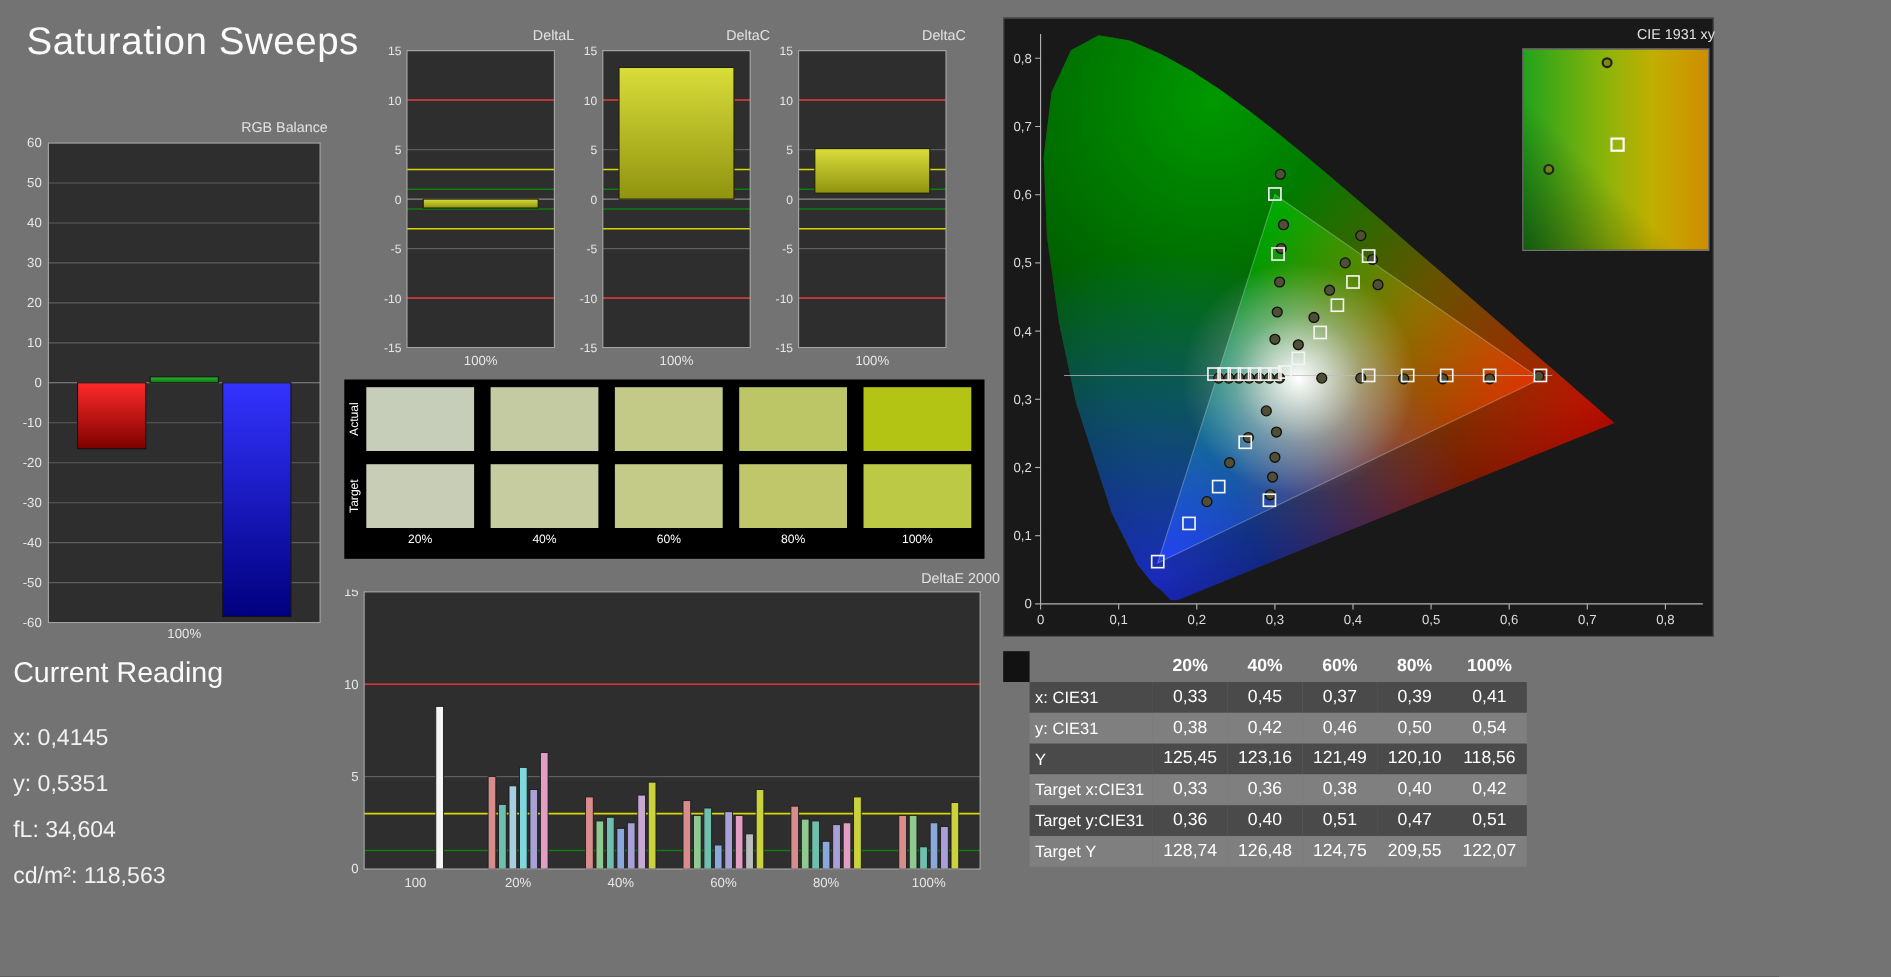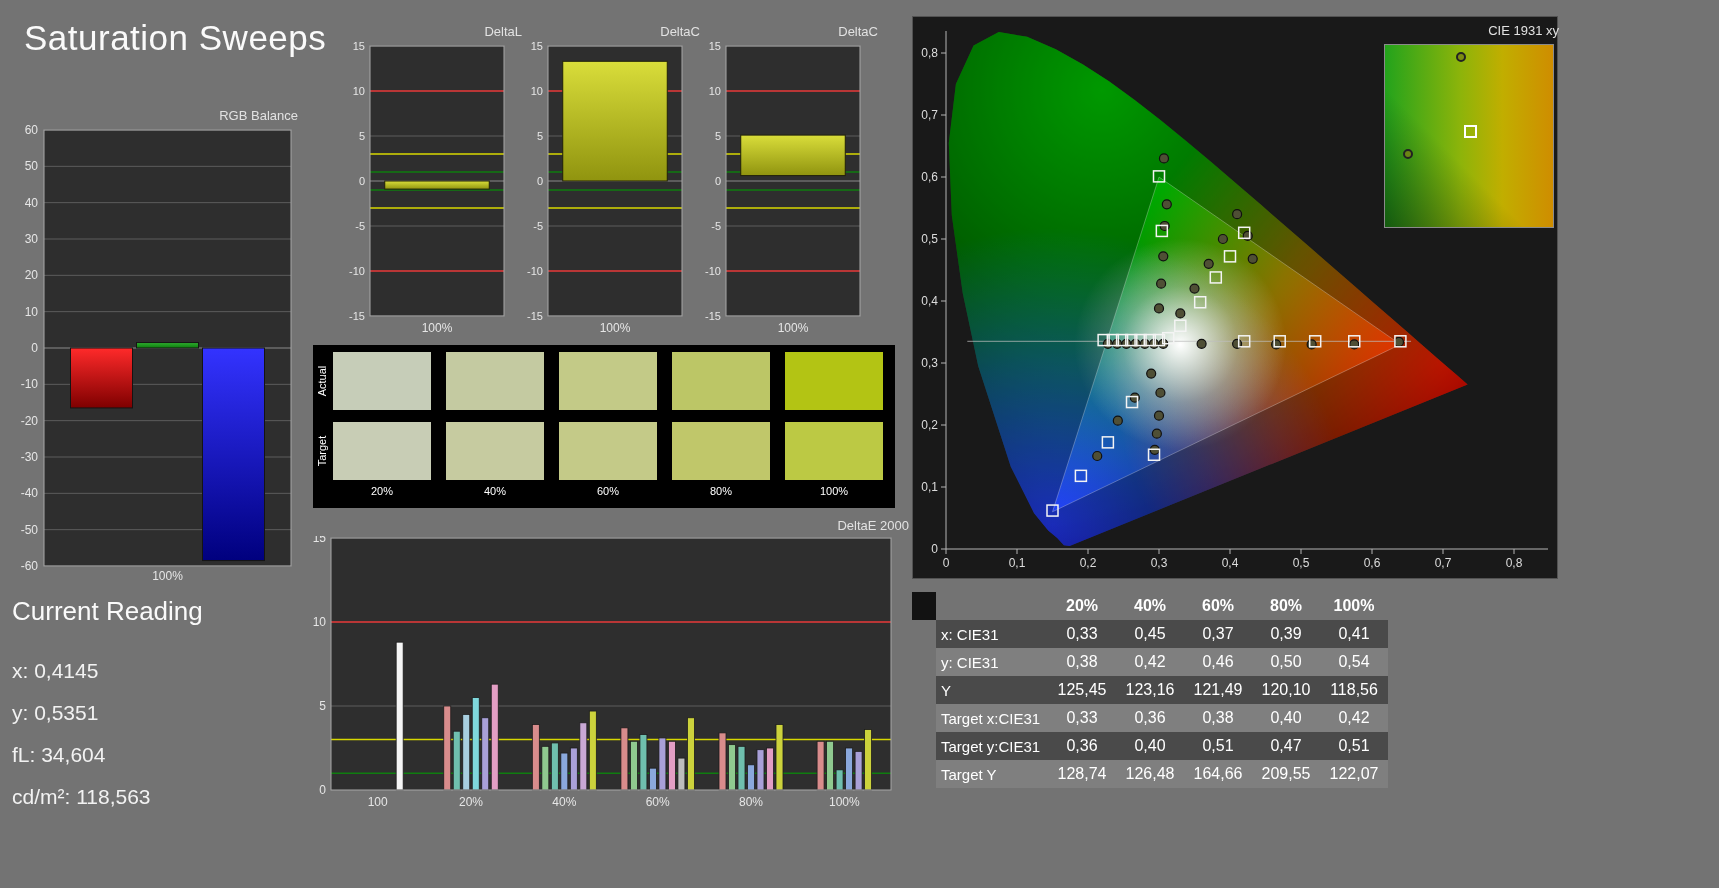--- a/index.html
+++ b/index.html
@@ -483,21 +483,21 @@
       <div class="t-label dark">Target y:CIE31</div>
       <div class="dark">0,36</div>
       <div class="dark">0,40</div>
       <div class="dark">0,51</div>
       <div class="dark">0,47</div>
       <div class="dark">0,51</div>
       <div></div>
       <div class="t-label light">Target Y</div>
       <div class="light">128,74</div>
       <div class="light">126,48</div>
-      <div class="light">164,66</div>
+      <div class="light">124,75</div>
       <div class="light">209,55</div>
       <div class="light">122,07</div>
     </section>
 
   <section class="panel reading">
     <div class="reading-title">Current Reading</div>
     <div class="reading-line">x: 0,4145</div>
     <div class="reading-line">y: 0,5351</div>
     <div class="reading-line">fL: 34,604</div>
     <div class="reading-line">cd/m²: 118,563</div>

